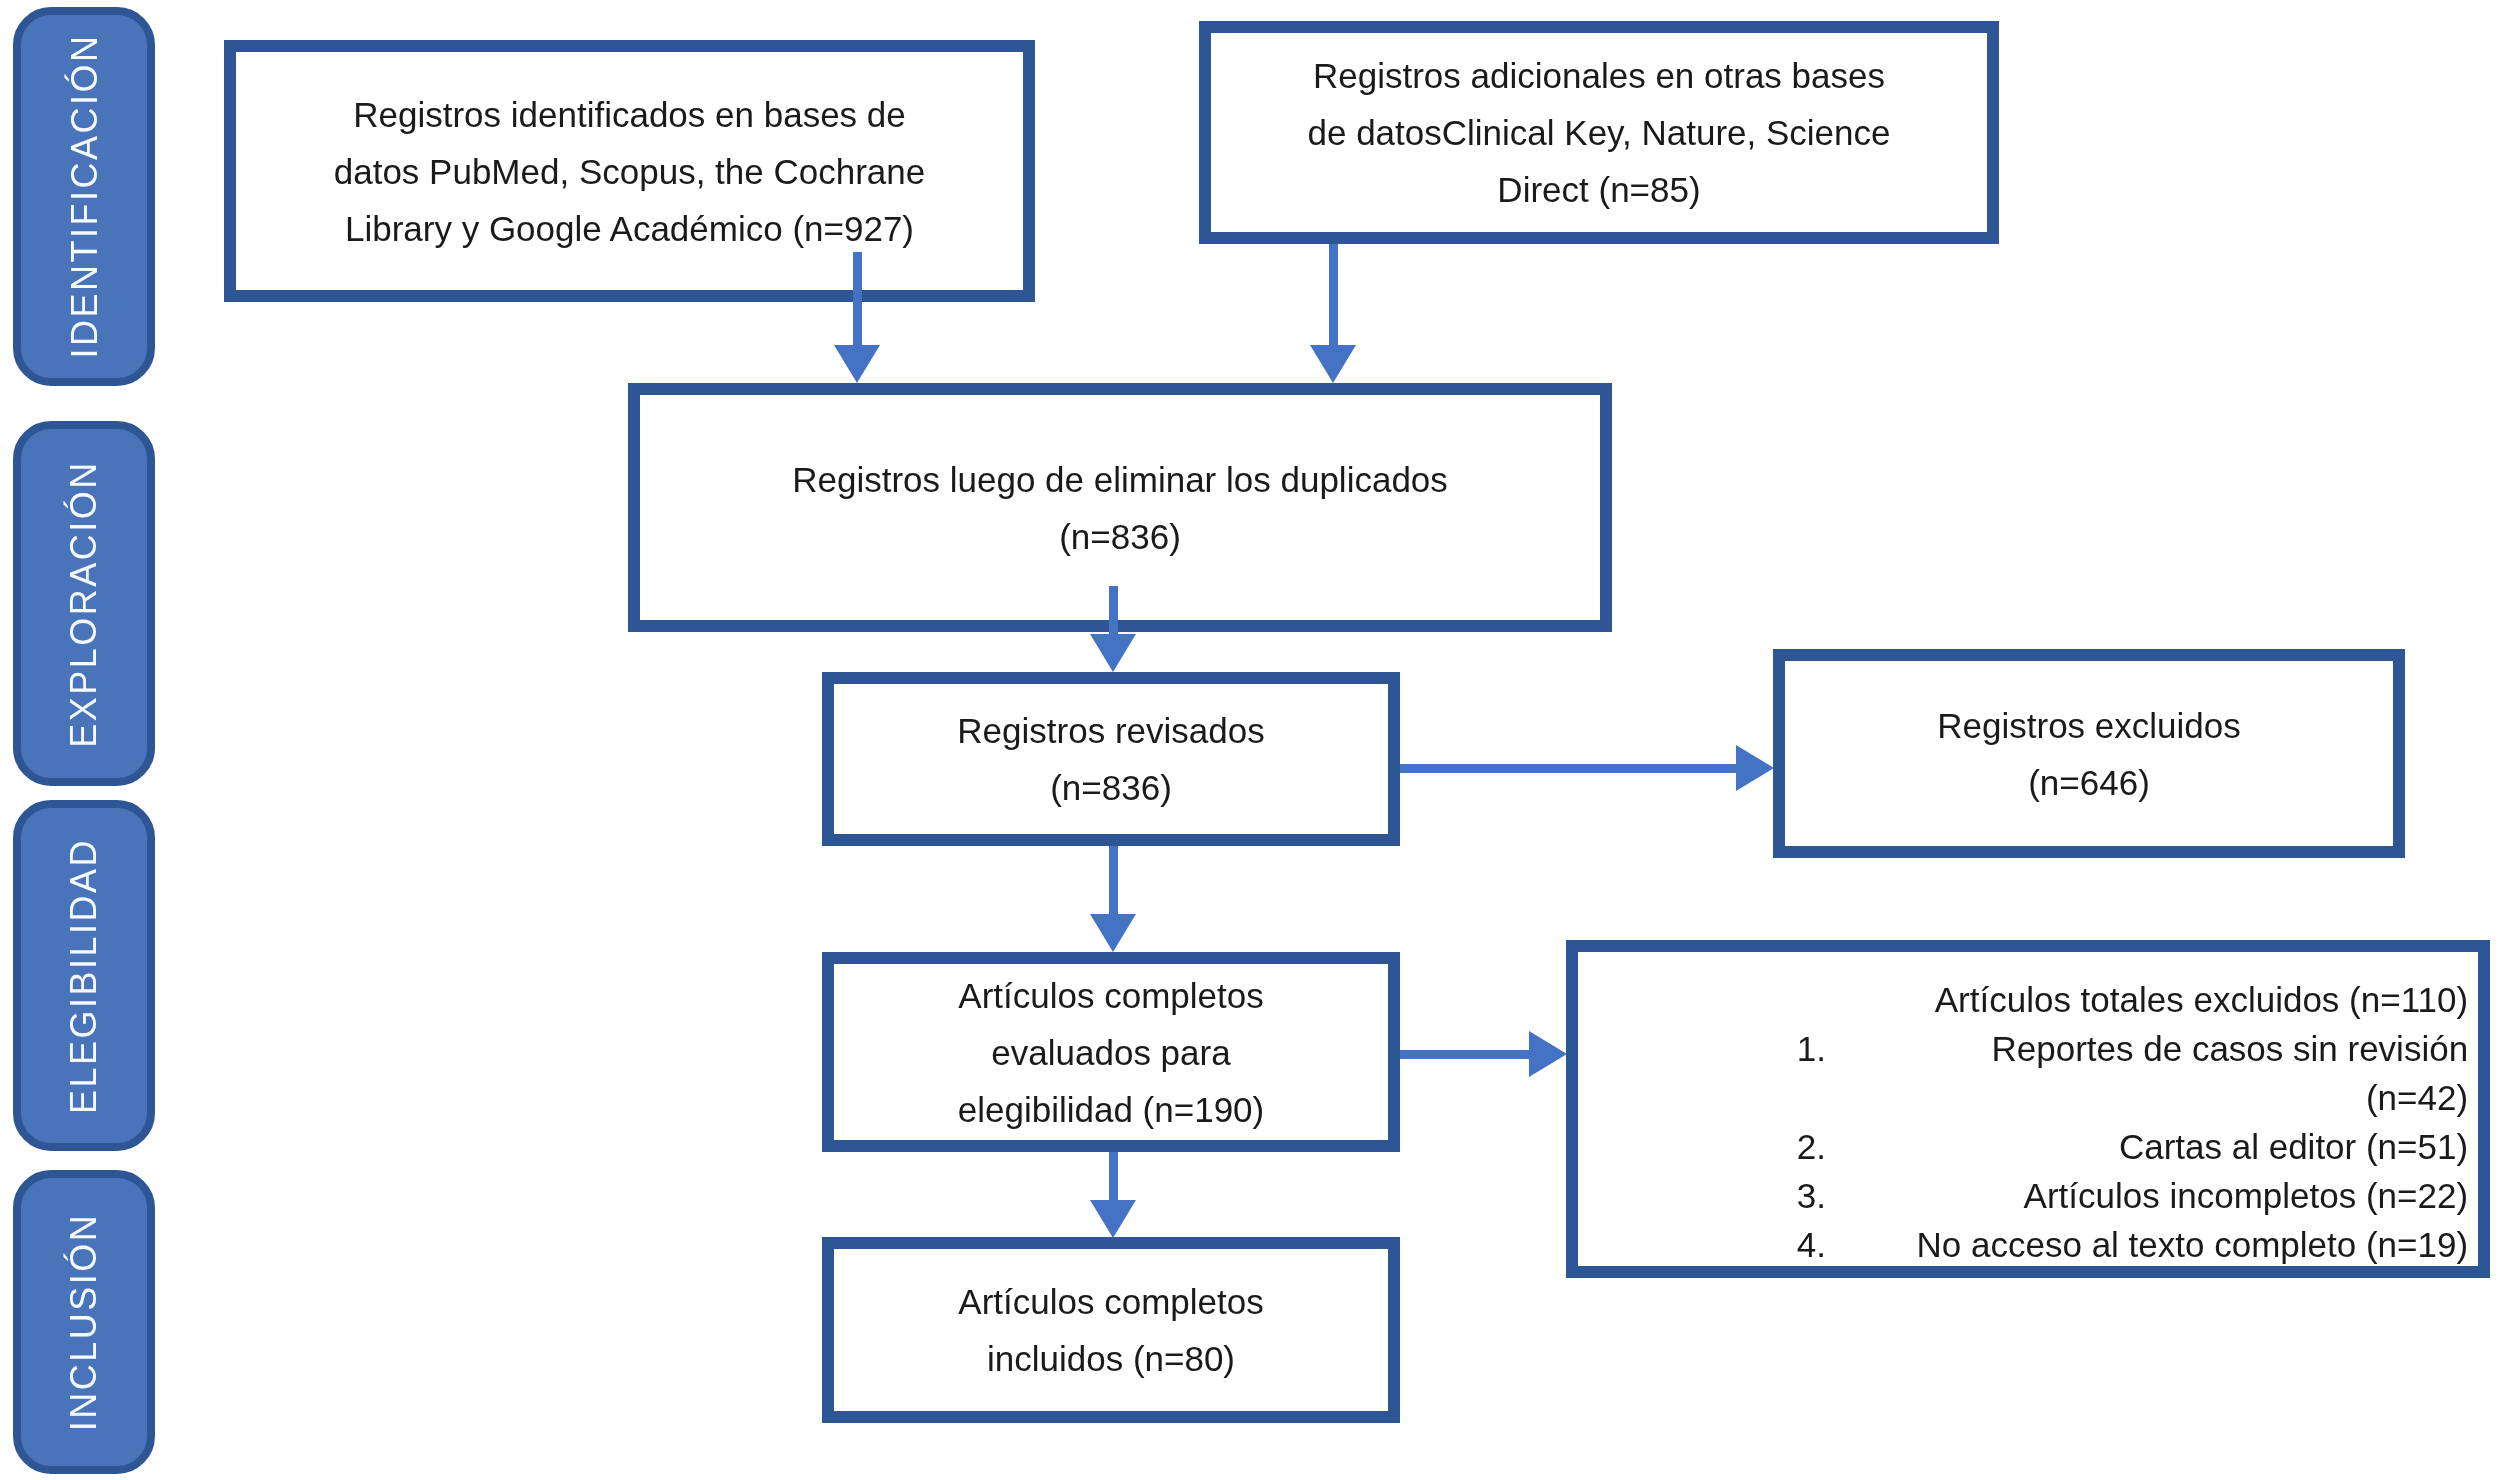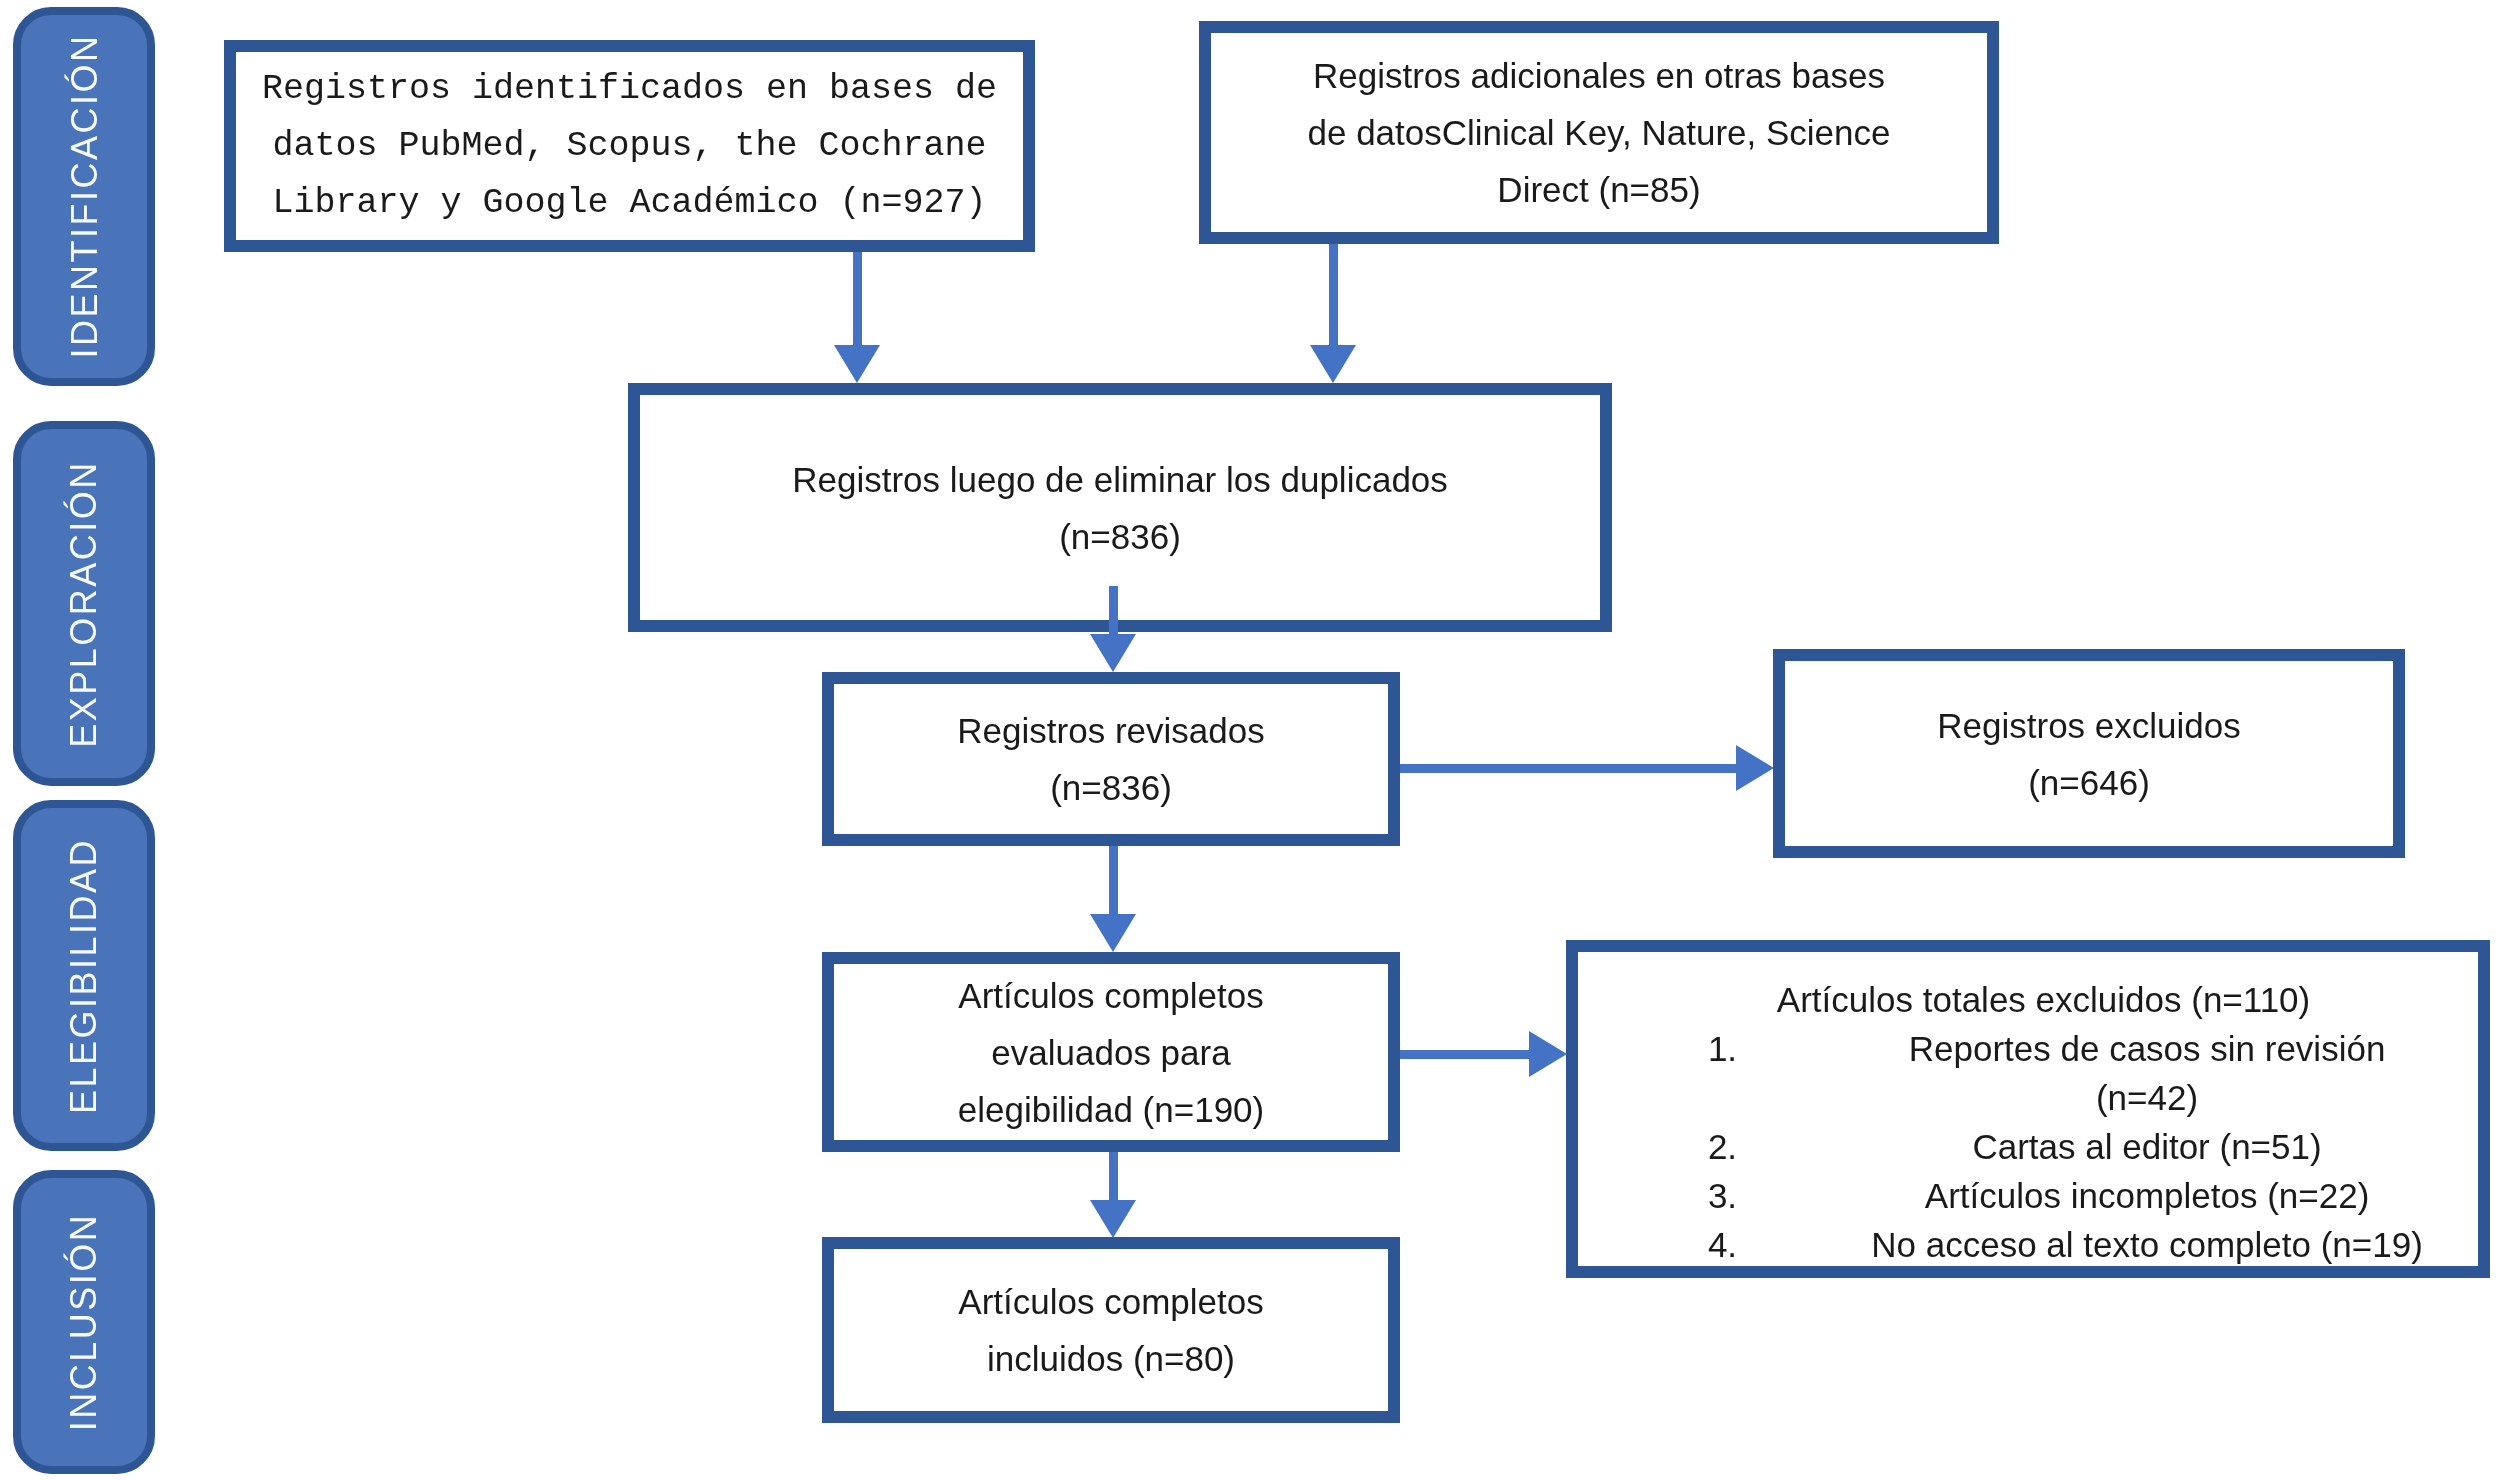--- a/index.html
+++ b/index.html
@@ -40,21 +40,21 @@
     font-size:35px;line-height:57px;
   }
   .flowbox .bline{white-space:nowrap;}
   
   .listbox{
     position:absolute;
     background:#ffffff;
     border:12.3px solid #2e5694;
     box-sizing:border-box;
     font-size:35px;line-height:49px;
-    text-align:center;
+    text-align:right;
     padding:23px 9.9px 8.2px 41px;
   }
   .xrow{display:flex;}
   .xnum{width:207px;flex:0 0 207px;}
   .xtext{flex:1;}
   
   .varrow{position:absolute;width:46px;display:flex;flex-direction:column;align-items:center;}
   .vline{width:9px;background:#4472c4;}
   .vhead{width:0;height:0;border-left:23px solid transparent;border-right:23px solid transparent;border-top:38px solid #4472c4;}
   .harrow{position:absolute;height:46px;display:flex;align-items:center;}
@@ -72,21 +72,21 @@
   <div class="stage" style="top:421px;height:365px;">
     <div class="stage-label">EXPLORACIÓN</div>
   </div>
   <div class="stage" style="top:800px;height:351px;">
     <div class="stage-label">ELEGIBILIDAD</div>
   </div>
   <div class="stage" style="top:1170px;height:304px;">
     <div class="stage-label">INCLUSIÓN</div>
   </div>
 
-  <div class="flowbox" style="left:224px;top:40px;width:811px;height:212px;font-family:Liberation Mono, monospace;">
+  <div class="flowbox" style="left:224px;top:40px;width:811px;height:262px;">
     <div class="bline">Registros identificados en bases de</div>
     <div class="bline">datos PubMed, Scopus, the Cochrane</div>
     <div class="bline">Library y Google Académico (n=927)</div>
   </div>
 
   <div class="flowbox" style="left:1199px;top:20.5px;width:800px;height:223px;text-align:right;">
     <div class="bline">Registros adicionales en otras bases</div>
     <div class="bline">de datosClinical Key, Nature, Science</div>
     <div class="bline">Direct (n=85)</div>
   </div>

